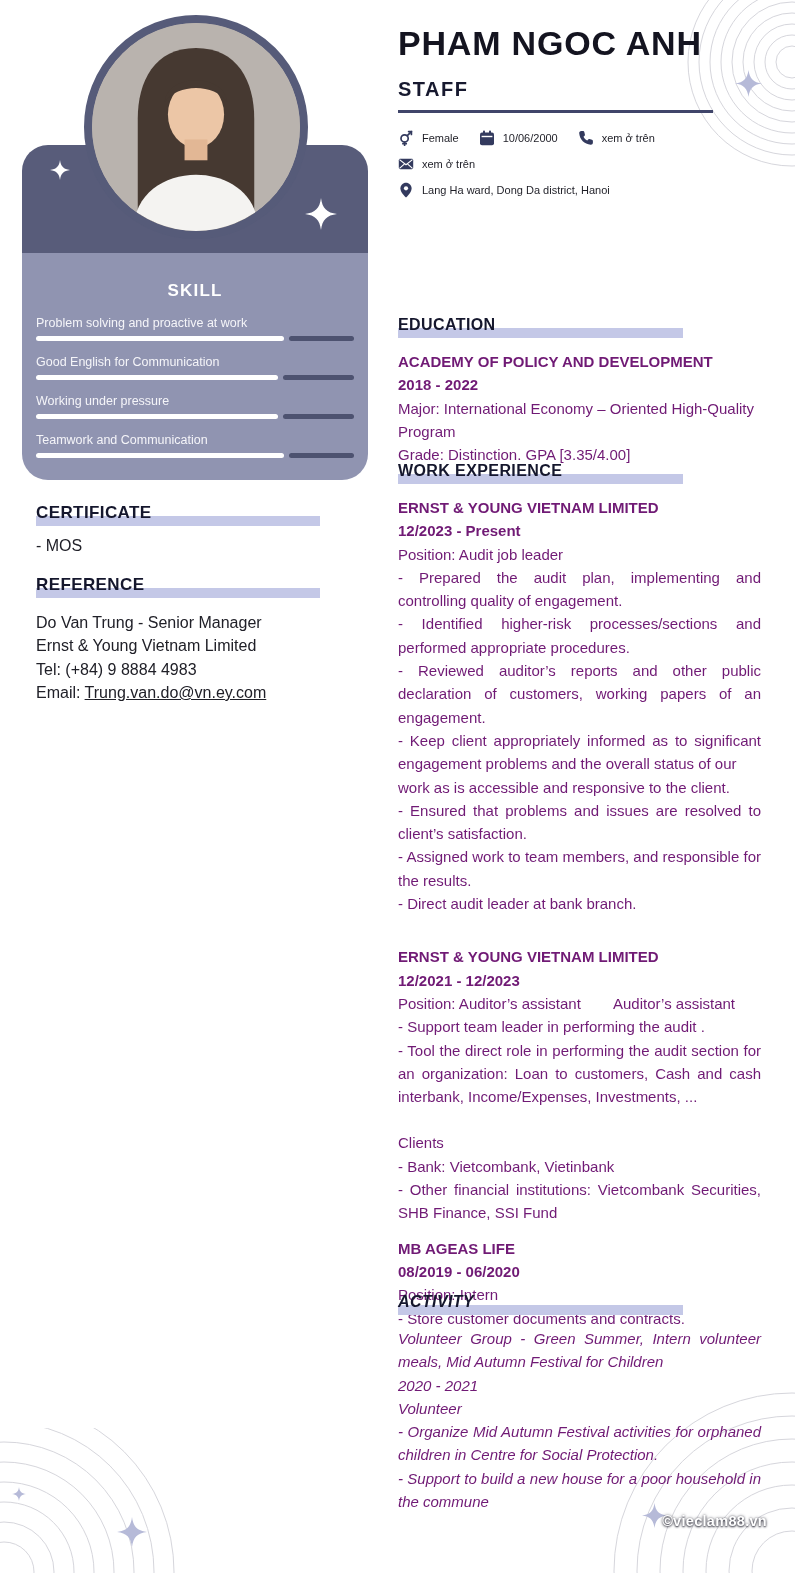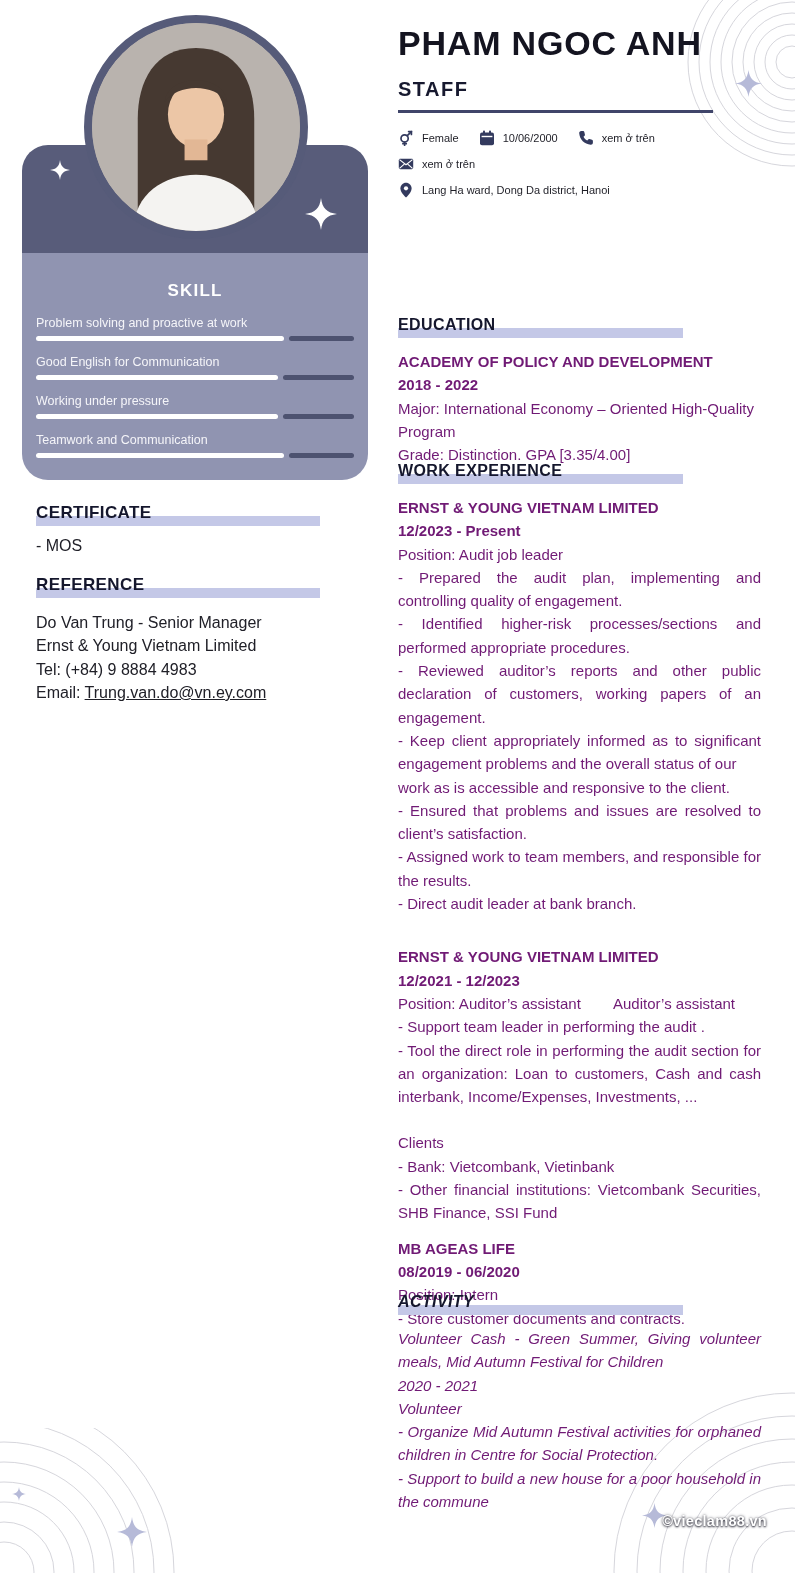--- a/index.html
+++ b/index.html
@@ -317,21 +317,21 @@
       <p>Position: Intern</p>
       <p>- Store customer documents and contracts.</p>
     </div>
   </div>
 
   <div class="sec sec-act">
     <div class="sec-heading">
       <span class="hl"></span>
       <span class="txt">ACTIVITY</span>
     </div>
-    <p class="just">Volunteer Cash - Green Summer, Giving volunteer meals, Mid Autumn Festival for Children</p>
+    <p class="just">Volunteer Group - Green Summer, Intern volunteer meals, Mid Autumn Festival for Children</p>
     <p>2020 - 2021</p>
     <p>Volunteer</p>
     <p class="just">- Organize Mid Autumn Festival activities for orphaned children in Centre for Social Protection.</p>
     <p class="just">- Support to build a new house for a poor household in the commune</p>
   </div>
 
   <div class="watermark">©vieclam88.vn</div>
 </div>
 
 </body></html>

